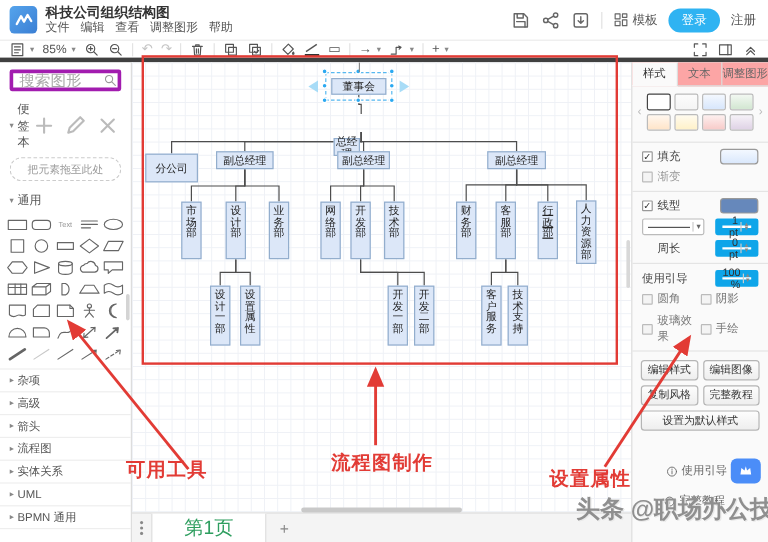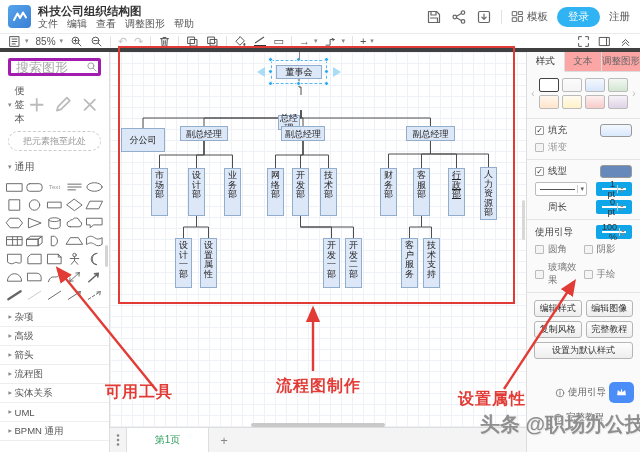--- a/index.html
+++ b/index.html
@@ -64,21 +64,21 @@
   .dot{position:absolute;width:5px;height:5px;border-radius:50%;background:#2ba9f1;border:1px solid #fff}
   .rot-stem{position:absolute;width:1px;background:#888}
   .side-arrow{position:absolute;width:0;height:0;border-top:5px solid transparent;border-bottom:5px solid transparent}
   .side-arrow.l{border-right:8px solid #a8dcf7}
   .side-arrow.r{border-left:8px solid #a8dcf7}
   .vscroll-thumb{position:absolute;right:1px;top:148px;width:3px;height:40px;background:#d8d8d8;border-radius:2px}
   
   .footer{height:25px;background:#f4f4f4;border-top:1px solid #ddd;display:flex;align-items:stretch;position:relative}
   .kebab{width:16px;display:flex;align-items:center;justify-content:center;color:#888}
   .kebab svg{width:12px;height:14px}
-  .page-tab{width:83px;background:#fff;border-left:1px solid #ddd;border-right:1px solid #ddd;display:flex;align-items:center;justify-content:center;font-size:10px;color:#2e9e5f}
+  .page-tab{width:96px;background:#fff;border-left:1px solid #ddd;border-right:1px solid #ddd;display:flex;align-items:center;justify-content:center;font-size:16px;color:#2e9e5f}
   .add-page{width:30px;display:flex;align-items:center;justify-content:center;color:#888;font-size:13px}
   .hscroll-thumb{position:absolute;left:141px;top:-5px;width:134px;height:4px;background:#c9c9c9;border-radius:2px}
   
   .panel{width:114px;border-left:1px solid #ddd;background:#fafafa;display:flex;flex-direction:column;font-size:9.5px;color:#444;position:relative}
   .ptabs{display:flex;background:#fca5a5;border-bottom:1px solid #ddd;height:20px}
   .ptab{flex:1;display:flex;align-items:center;justify-content:center;font-size:9.5px;color:#666;border-right:1px solid #ddd;cursor:pointer;white-space:nowrap}
   .ptab:last-child{border-right:none}
   .ptab.active{background:#fafafa;color:#333;border-bottom:1px solid #fafafa;margin-bottom:-1px}
   .swatch-row{display:flex;align-items:center;padding:6px 2px;gap:2px}
   .sw-arrow{color:#bbb;font-size:10px;width:8px;text-align:center;cursor:pointer}

